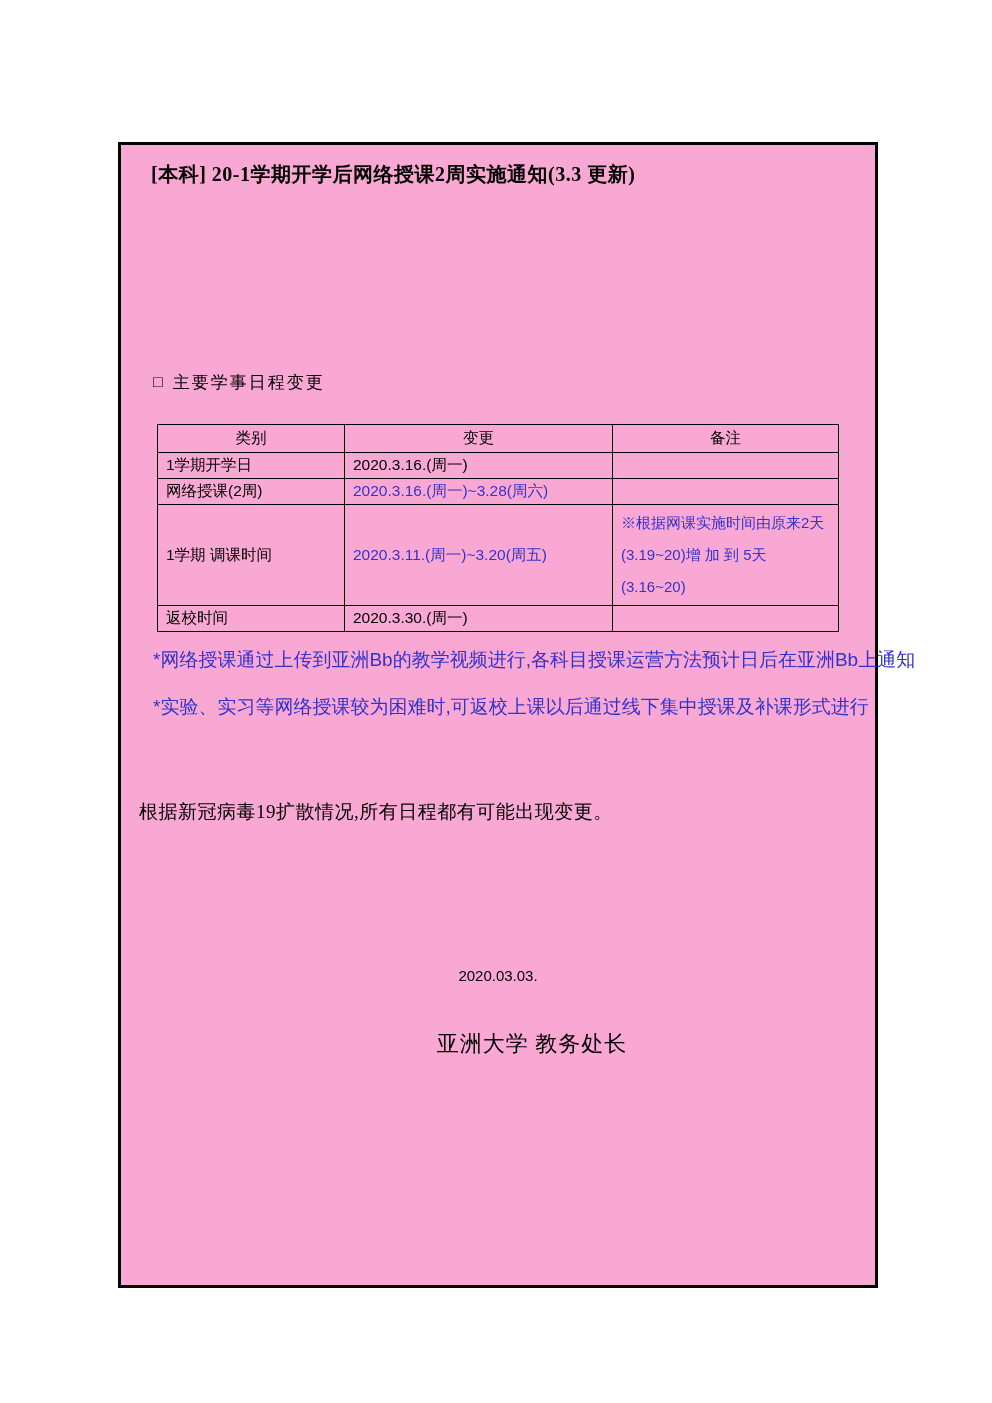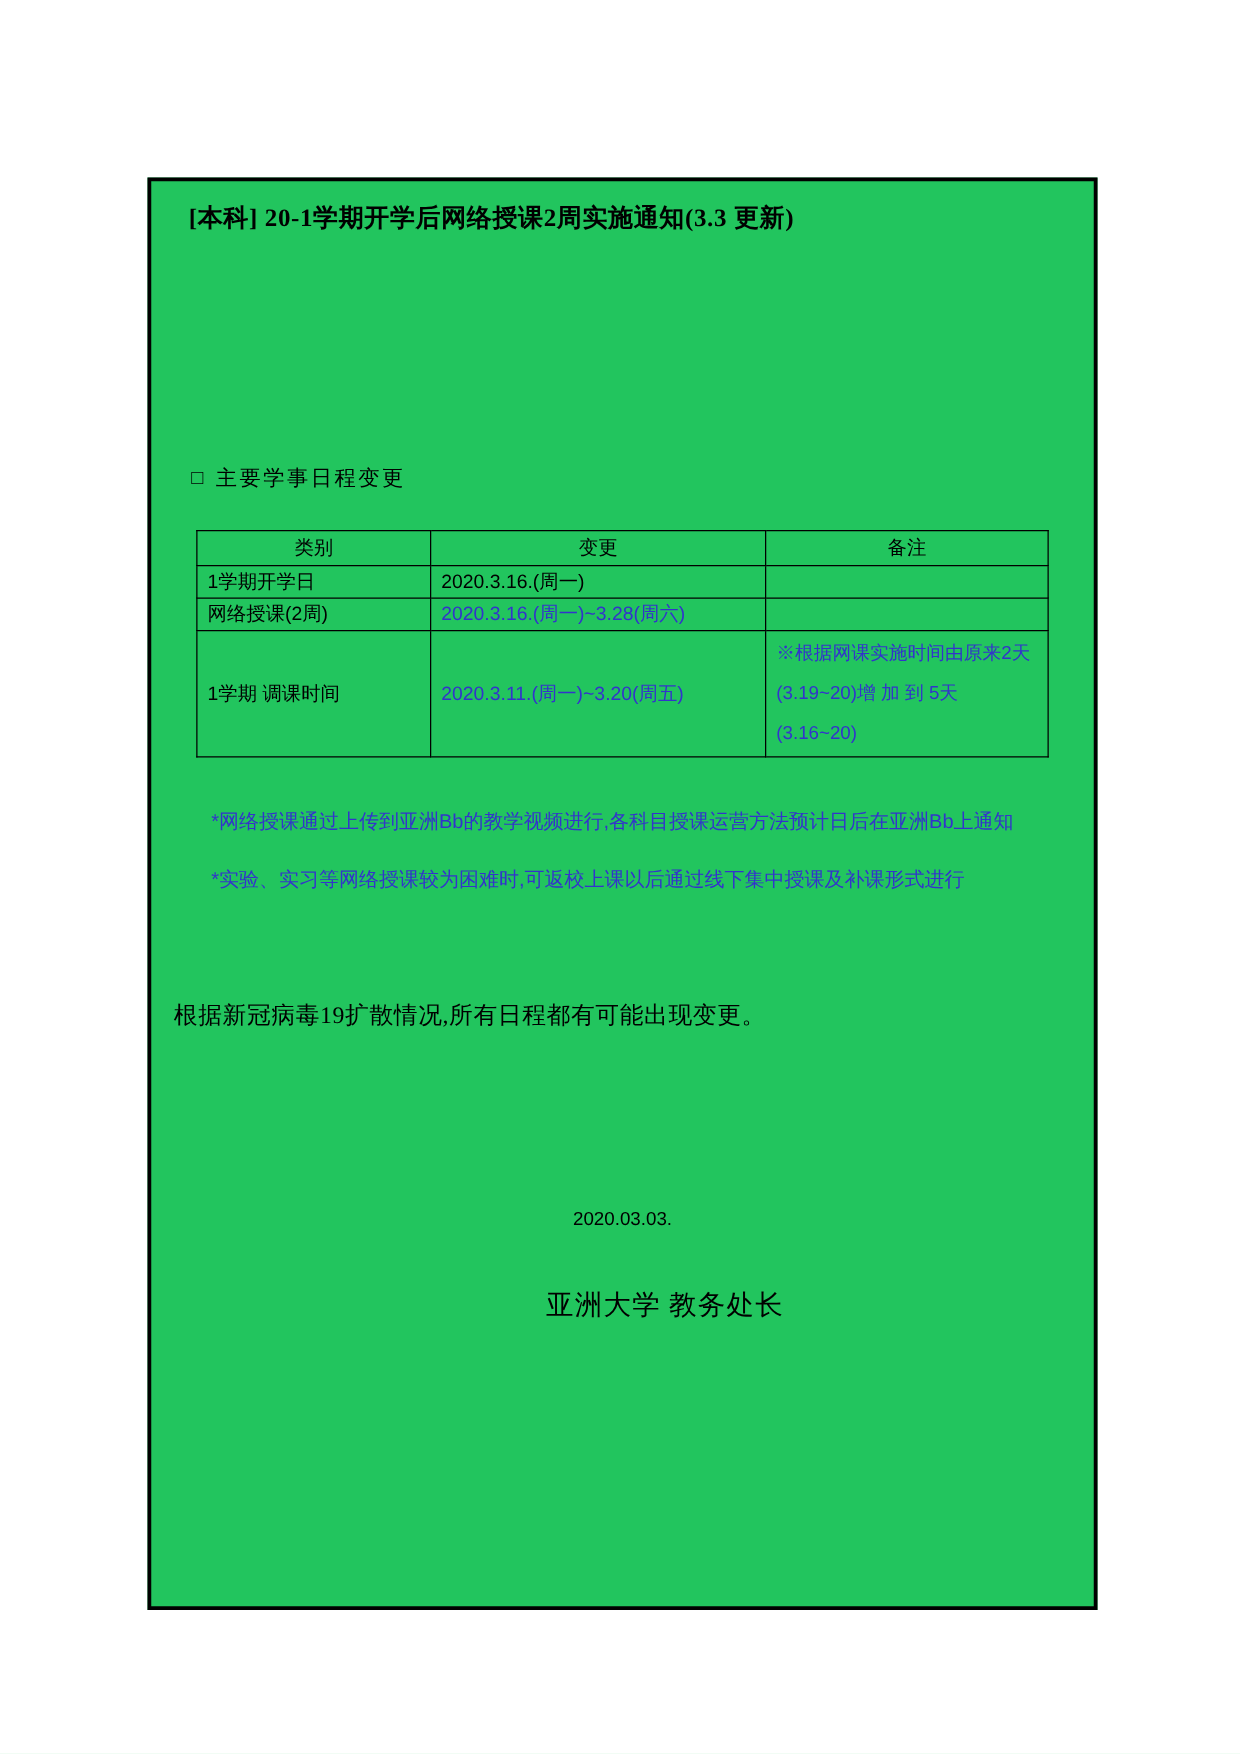--- a/index.html
+++ b/index.html
@@ -7,21 +7,21 @@
     width: 992px; height: 1403px;
     background: #ffffff;
     font-family: "Liberation Serif", serif;
     color: #000000;
   }
   .doc-frame {
     position: absolute;
     left: 118px; top: 142px;
     width: 760px; height: 1146px;
     border: 3px solid #000000;
-    background: #22c55e;
+    background: #f9a8d4;
   }
   .doc-title {
     position: absolute;
     left: 30px; top: 16px;
     font-size: 20px;
     font-weight: bold;
     letter-spacing: 0.5px;
     white-space: nowrap;
   }
   .doc-intro {
@@ -71,23 +71,23 @@
   table.schedule td { height: 15px; text-align: left; }
   table.schedule tr.tall td { height: 98px; }
   .blue { color: #3333cc; }
   td.remark-cell {
     font-size: 15px;
     line-height: 32px;
     text-align: justify;
   }
   .footnote {
     position: absolute;
-    left: 48px;
+    left: 32px;
     width: 710px;
-    font-size: 16px;
+    font-size: 19px;
     font-family: "Liberation Sans", sans-serif;
     color: #3333cc;
     white-space: nowrap;
   }
   .footnote.n1 { top: 502px; }
   .footnote.n2 { top: 549px; }
   .disclaimer {
     position: absolute;
     left: 18px; top: 654px;
     width: 730px;
@@ -146,20 +146,25 @@
       <tr>
         <td>网络授课(2周)</td>
         <td class="blue">2020.3.16.(周一)~3.28(周六)</td>
         <td></td>
       </tr>
       <tr class="tall">
         <td>1学期 调课时间</td>
         <td class="blue">2020.3.11.(周一)~3.20(周五)</td>
         <td class="blue remark-cell">※根据网课实施时间由原来2天(3.19~20)增 加 到 5天(3.16~20)</td>
       </tr>
+      <tr>
+        <td>返校时间</td>
+        <td>2020.3.30.(周一)</td>
+        <td></td>
+      </tr>
     </tbody>
   </table>
 
   <div class="footnote n1">*网络授课通过上传到亚洲Bb的教学视频进行,各科目授课运营方法预计日后在亚洲Bb上通知</div>
 
   <div class="footnote n2">*实验、实习等网络授课较为困难时,可返校上课以后通过线下集中授课及补课形式进行</div>
 
   <div class="disclaimer">根据新冠病毒19扩散情况,所有日程都有可能出现变更。</div>
 
   <div class="doc-date">2020.03.03.</div>

